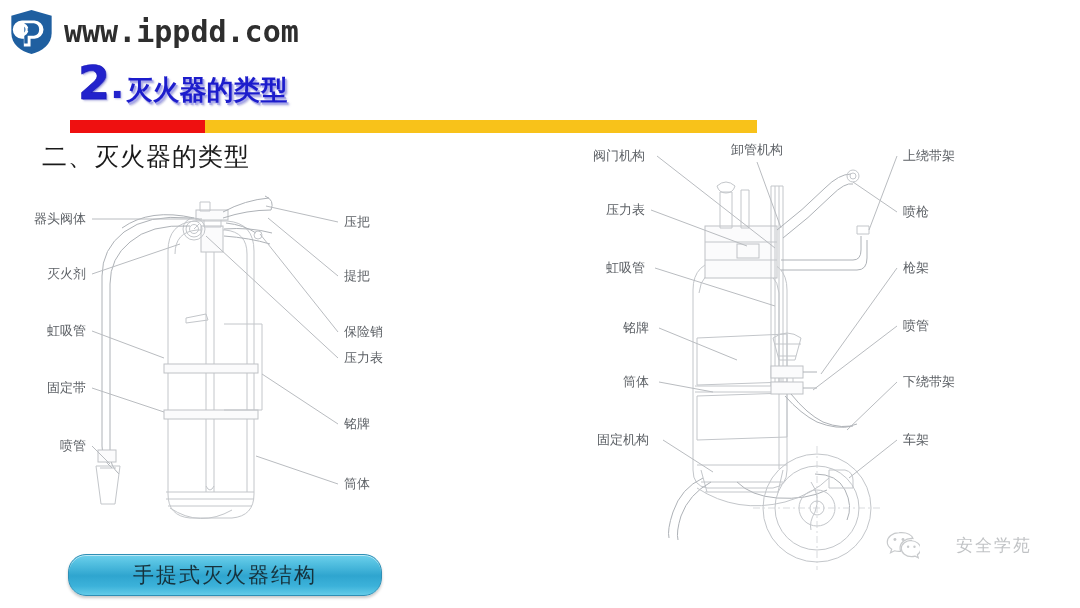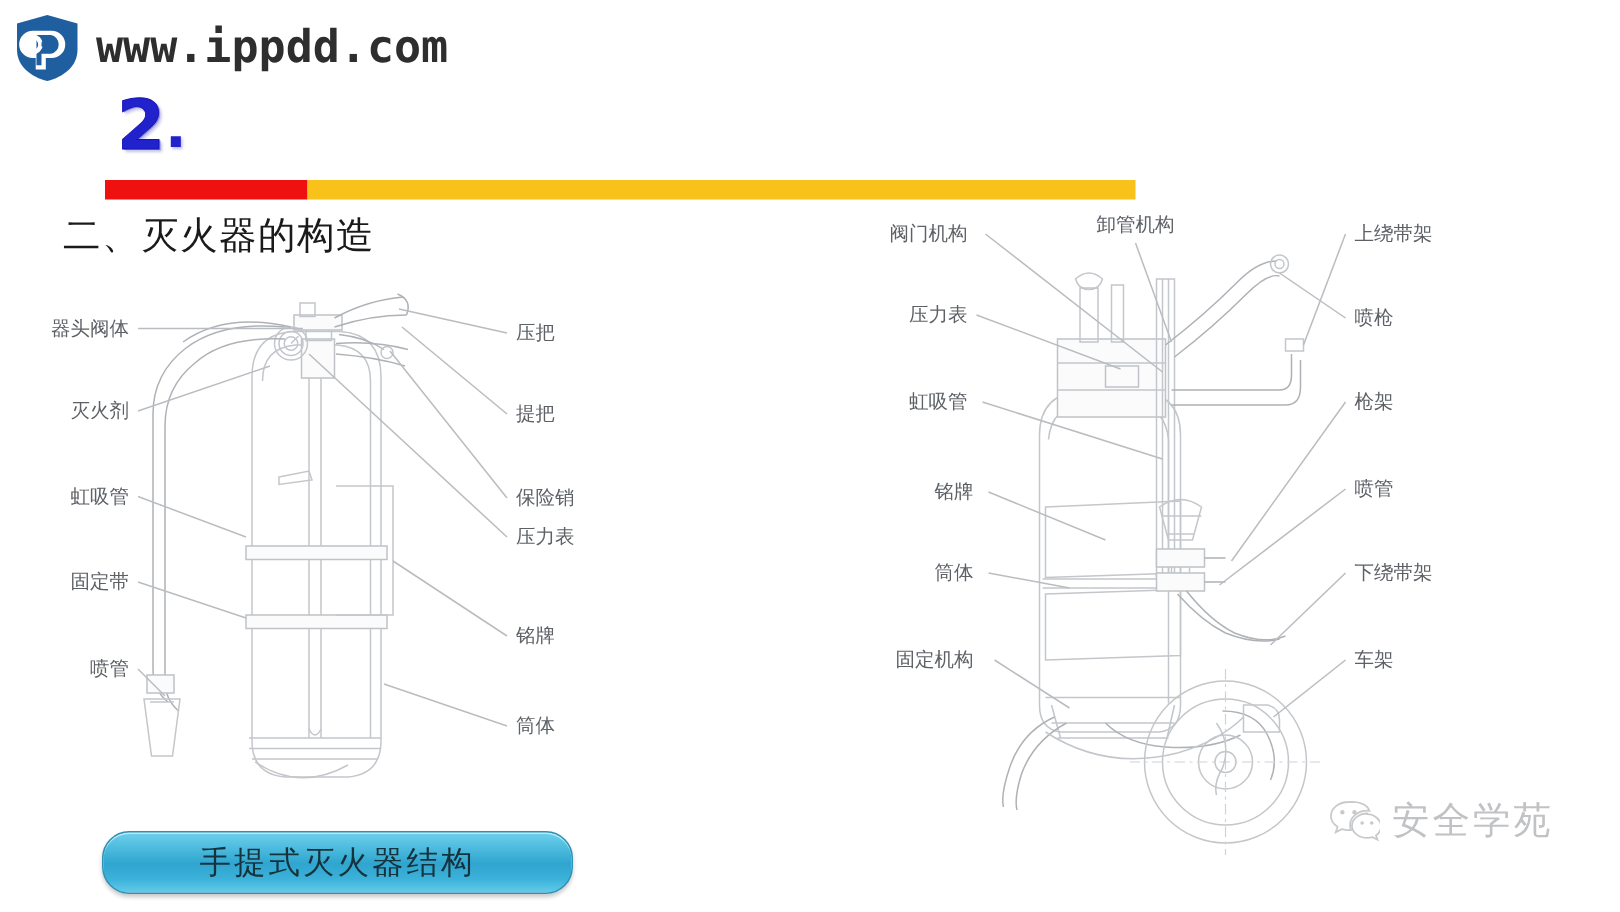--- a/index.html
+++ b/index.html
@@ -142,24 +142,25 @@
   #watermark-url-bottom { left: 792px; top: 559px; }
 
   .wm-brand {
     position: absolute; left: 886px; top: 530px;
     display: flex; align-items: center; gap: 8px;
     opacity: .55;
   }
   .wm-brand .wechat { width: 34px; height: 30px; display: block; }
   .wm-brand .wm-name {
     font-family: "DejaVu Sans", "Liberation Sans", sans-serif;
-    font-size: 25px;
+    font-size: 17px;
     color: #8e9296;
     letter-spacing: 2px;
     white-space: nowrap;
+    margin-left: 28px;
   }
 </style>
 </head>
 <body>
 
 <div class="slide">
 
   <div class="brand">
     <svg class="brand-shield" viewBox="0 0 48 50">
       <path d="M24 2 L45 8 L45 26 C45 38 35 45 24 48 C13 45 3 38 3 26 L3 8 Z" fill="#1f5fa0"></path>
@@ -168,27 +169,28 @@
       <path d="M16.5 16 h10 a6.6 6.6 0 0 1 0 13 h-6.5 v8 h-3.5 z" fill="#1f5fa0"></path>
       <circle cx="14" cy="22.5" r="5.3" fill="none" stroke="#ffffff" stroke-width="3.2"></circle>
       <path d="M20 22.5 h6" stroke="#1f5fa0" stroke-width="3" fill="none"></path>
     </svg>
     <div class="brand-text">www.ippdd.com</div>
   </div>
 
   <div class="section-title">
     <span class="sec-num">2</span>
     <span class="sec-dot">.</span>
+    <span class="sec-label">灭火器的类型</span>
   </div>
   <div class="title-bar">
     <div class="red"></div>
     <div class="gold"></div>
   </div>
 
-  <div class="sub-heading">二、灭火器的构造</div>
+  <div class="sub-heading">二、灭火器的类型</div>
 
   <div class="diagram" id="diagram-left">
     <svg viewBox="0 0 420 350" width="420" height="350">
 
       <g>
 
         <path class="ink" d="M150 55 q0 -28 27 -30 h32 q27 2 27 30 v243 q0 22 -22 24 h-42 q-22 -2 -22 -24 z"></path>
         <path class="ink" d="M157 58 q0 -22 22 -24 h28 q22 2 22 24 v238"></path>
 
         <path class="ink" d="M148 296 h88 M148 303 h88 M150 310 h84"></path>

